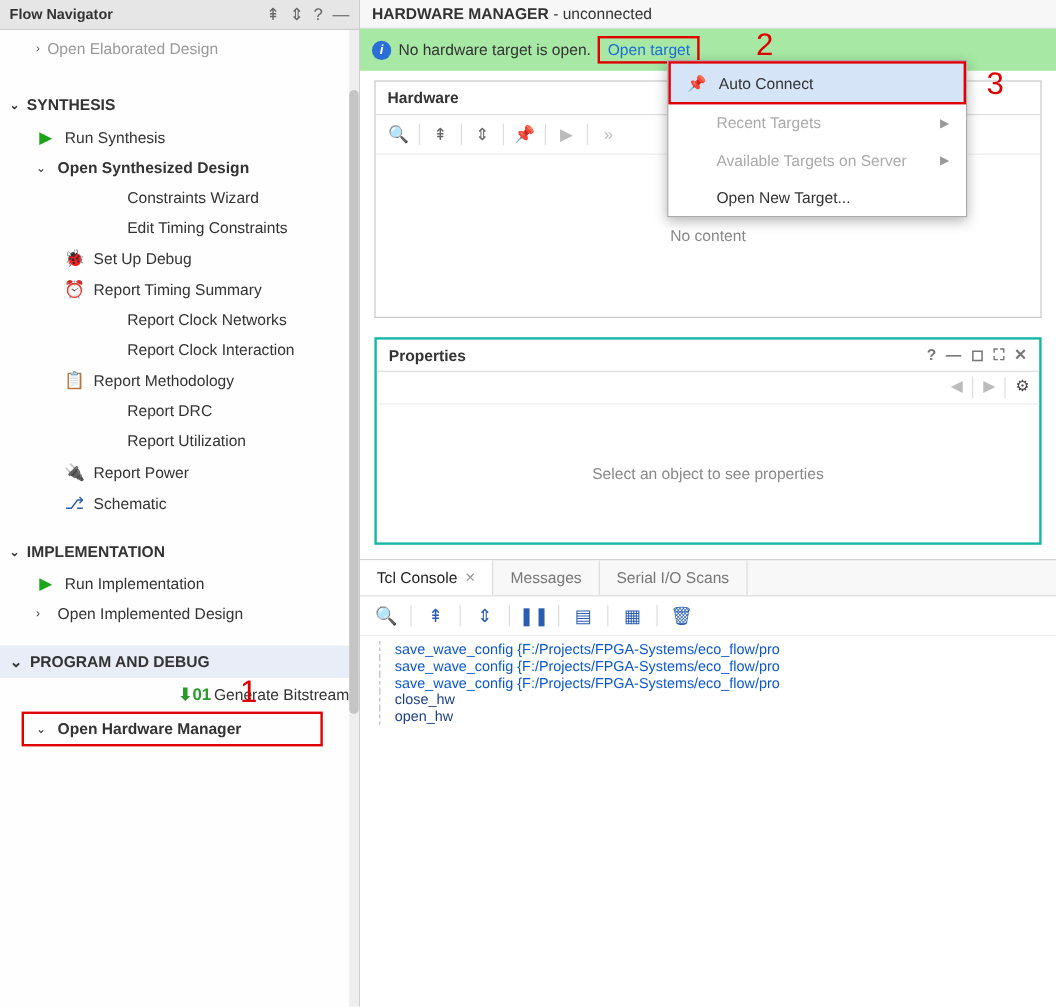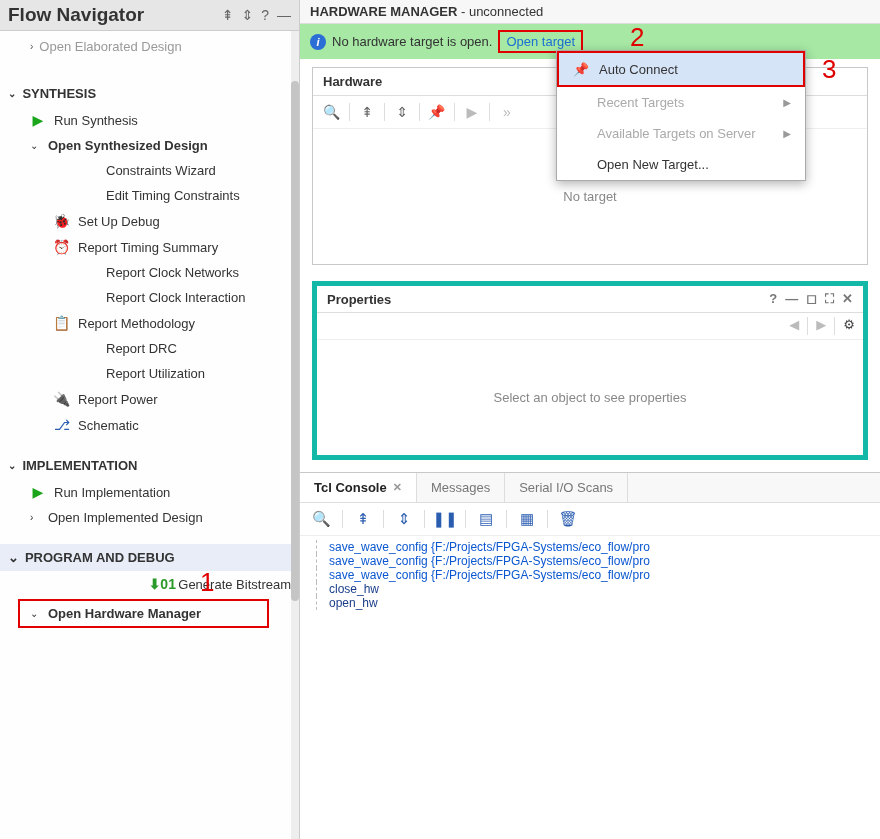--- a/index.html
+++ b/index.html
@@ -1,20 +1,20 @@
 <!DOCTYPE html>
 <html><head>
 <meta charset="utf-8">
 <style>
 * { box-sizing: border-box; margin: 0; padding: 0; font-family: Arial, Helvetica, sans-serif; }
 body { background: #fff; font-size: 13px; color: #333; width: 880px; height: 839px; overflow: hidden; display: flex; }
 
 .sidebar { width: 300px; background: #fefefe; border-right: 1px solid #ccc; display: flex; flex-direction: column; }
 .sidebar-header { background: #e6e6e6; padding: 4px 8px; display: flex; align-items: center; justify-content: space-between; border-bottom: 1px solid #ccc; }
-.sidebar-title { font-weight: bold; font-size: 19px; }
+.sidebar-title { font-weight: bold; font-size: 12px; }
 .sidebar-header-icons { display: flex; gap: 8px; align-items: center; color: #666; }
 .sidebar-header-icons span { cursor: pointer; font-size: 14px; }
 
 .nav-body { padding: 6px 0; flex: 1; overflow: hidden; position: relative; }
 .scrollbar-track { position: absolute; right: 0; top: 0; width: 8px; height: 100%; background: #eee; }
 .scrollbar-thumb { position: absolute; right: 0; top: 50px; width: 8px; height: 520px; background: #c5c5c5; border-radius: 4px; }
 
 .nav-item-truncated { padding: 2px 8px 2px 30px; display: flex; align-items: center; gap: 6px; color: #333; }
 .nav-item-truncated .chev { font-size: 10px; color: #555; }
 
@@ -41,30 +41,30 @@
 .info-bar .info-icon { width: 16px; height: 16px; border-radius: 50%; background: #2a6ed6; color: #fff; display: inline-flex; align-items: center; justify-content: center; font-size: 11px; font-weight: bold; font-style: italic; }
 .open-target-link { color: #1b6fd4; cursor: pointer; padding: 2px 6px; }
 
 .panel { margin: 8px 12px; border: 1px solid #c8c8c8; background: #fff; }
 .panel-title { padding: 6px 10px; font-weight: bold; border-bottom: 1px solid #ddd; display: flex; align-items: center; justify-content: space-between; }
 .panel-toolbar { padding: 6px 8px; border-bottom: 1px solid #eee; display: flex; align-items: center; gap: 6px; color: #666; }
 .panel-toolbar .tb-btn { width: 22px; height: 20px; display: inline-flex; align-items: center; justify-content: center; cursor: pointer; font-size: 14px; }
 .sep { width: 1px; height: 18px; background: #ddd; }
 .panel-body { padding: 30px 10px; text-align: center; color: #888; }
 
-.props-panel { margin: 8px 12px 12px 12px; border: 5px solid #14b8a6; background: #fff; }
+.props-panel { margin: 8px 12px 12px 12px; border: 2px solid #14b8a6; background: #fff; }
 .props-header { padding: 5px 10px; font-weight: bold; border-bottom: 1px solid #ddd; display:flex; align-items:center; justify-content: space-between; }
 .props-header .ctrls { display:flex; gap:8px; color:#777; font-size:13px; }
 .props-toolbar { padding: 4px 8px; border-bottom: 1px solid #eee; display:flex; justify-content:flex-end; gap:8px; color:#888; }
 .props-body { padding: 50px 10px; text-align:center; color:#888; }
 
 .bottom-tabs { border-top:1px solid #c8c8c8; }
 .tab-row { display:flex; align-items:center; border-bottom:1px solid #ddd; background:#f8f8f8; }
 .tab { padding:7px 14px; border-right:1px solid #ddd; color:#777; cursor:pointer; display:flex; align-items:center; gap:6px; }
-.tab.active { background:#fff; color:#222; font-weight:bold; }
+.tab.active { background:#fff; color:#222; font-weight:normal; }
 .tab .x { color:#999; font-size:11px; }
 
 .console-toolbar { padding:6px 10px; display:flex; gap:8px; align-items:center; border-bottom:1px solid #eee; color:#2a5db0; }
 .console-toolbar .tb-btn { width:24px; height:20px; display:inline-flex; align-items:center; justify-content:center; cursor:pointer; font-size:15px; }
 .console-body { padding:4px 10px; font-family: 'Courier New', monospace; font-size:12px; }
 .console-body .line { color:#0b57d0; white-space: nowrap; overflow:hidden; text-overflow:clip; border-left:1px dashed #bbb; padding-left:12px; margin-left:6px; }
 .console-body .line.dark { color:#1a3e8a; }
 
 
 .dropdown { position:absolute; top:26px; left:256px; width:250px; background:#fff; border:1px solid #aaa; box-shadow:0 3px 10px rgba(0,0,0,0.3); z-index:10; }
@@ -233,21 +233,21 @@
       <span class="tb-btn">⇞</span>
         <span class="sep"></span>
       <span class="tb-btn">⇕</span>
         <span class="sep"></span>
       <span class="tb-btn" style="color:#2a5db0">📌</span>
         <span class="sep"></span>
       <span class="tb-btn" style="color:#bbb">▶</span>
         <span class="sep"></span>
       <span class="tb-btn" style="color:#bbb">»</span>
     </div>
-    <div class="panel-body" style="padding:60px 10px">No target</div>
+    <div class="panel-body" style="padding:60px 10px">No content</div>
   </div>
 
   <div class="props-panel">
     <div class="props-header">
       <span>Properties</span>
       <div class="ctrls">
         <span>?</span>
         <span>—</span>
         <span>◻</span>
         <span>⛶</span>

